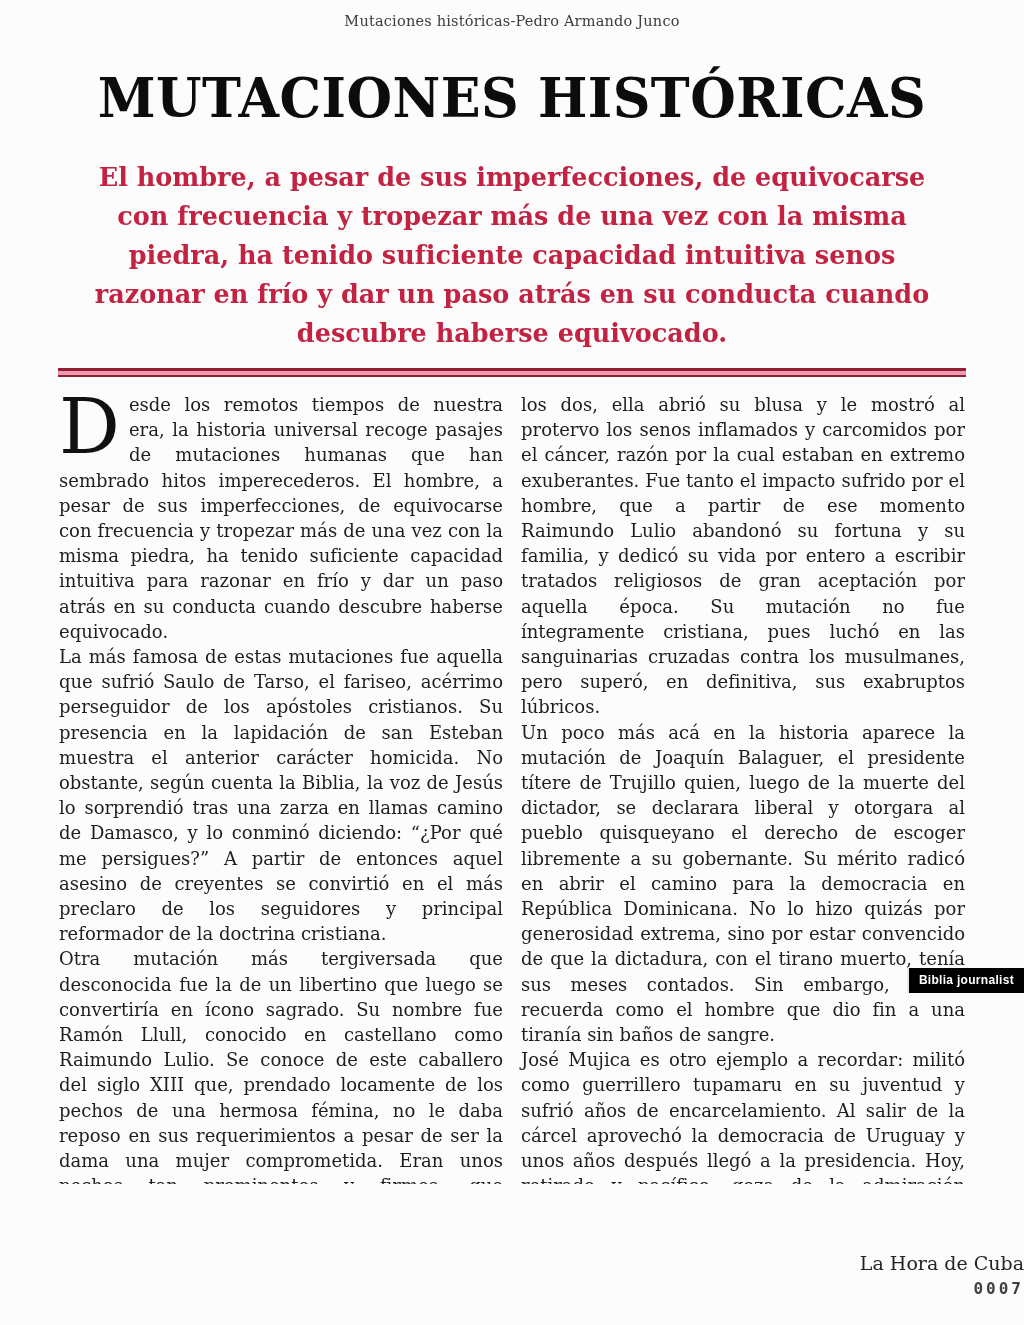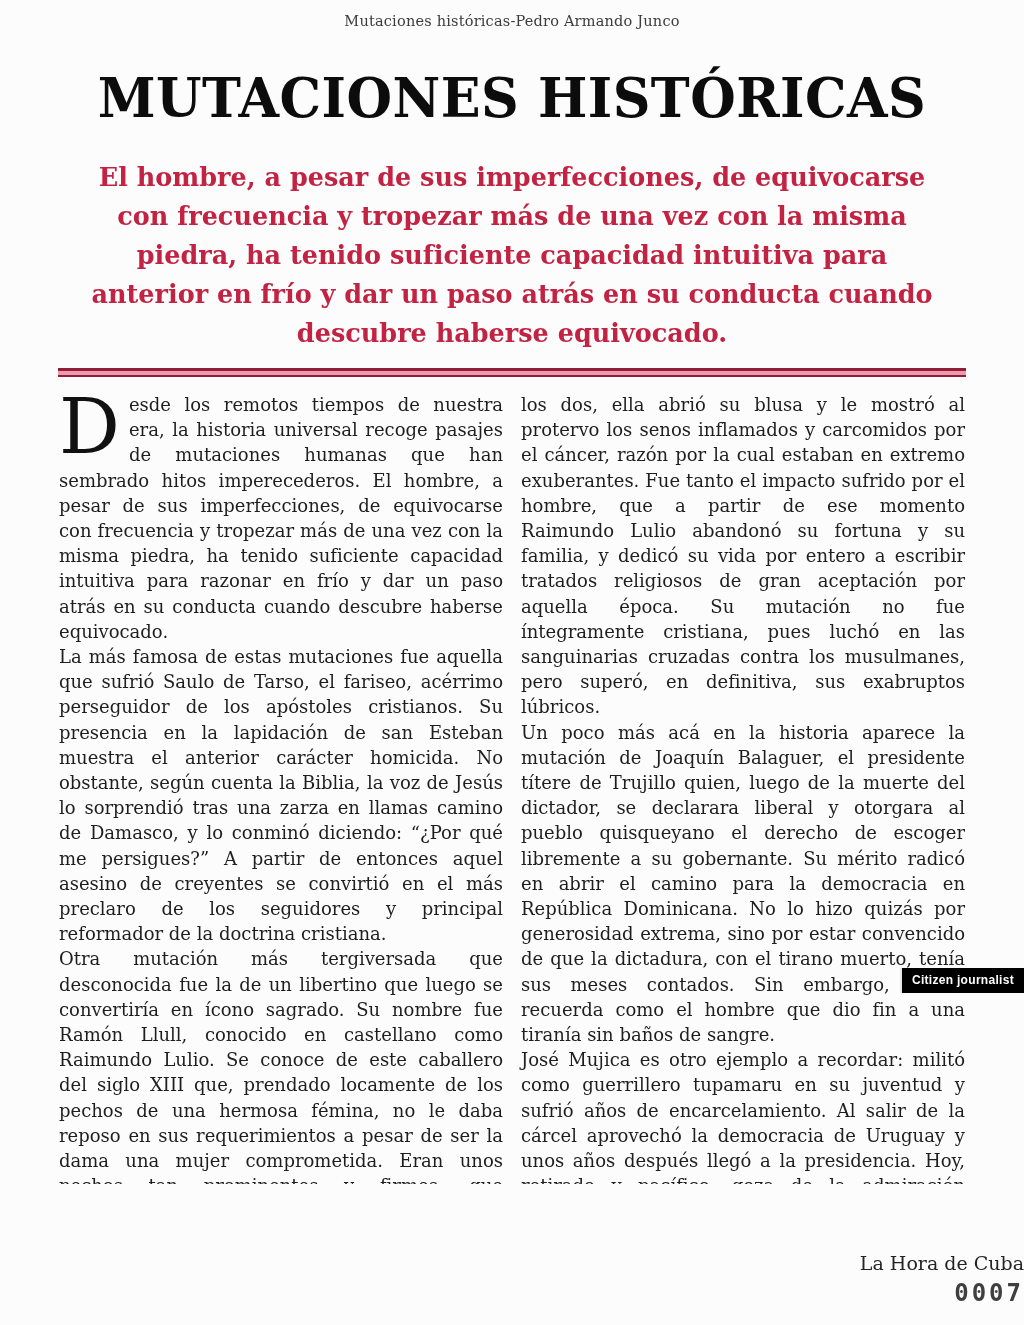--- a/index.html
+++ b/index.html
@@ -90,21 +90,21 @@
   .footer {
     position: absolute;
     left: 0; right: 0;
     top: 1252px;
     text-align: right;
   }
   .publication { font-size: 19px; color: #242424; }
   .page-number {
     margin-top: 5px;
     font-family: "DejaVu Sans Mono", monospace;
-    font-size: 24px;
+    font-size: 16px;
     font-weight: bold;
     letter-spacing: 3px;
     color: #3f3f3f;
   }
 
   .badge {
     position: absolute;
     right: 0; bottom: 0;
     background: #000000;
     color: #ffffff;
@@ -121,21 +121,21 @@
 
 <div class="page">
 
   <div class="running-header">Mutaciones históricas-Pedro Armando Junco</div>
 
   <h1 class="title">MUTACIONES HISTÓRICAS</h1>
 
   <div class="byline">
   </div>
 
-  <div class="lede">El hombre, a pesar de sus imperfecciones, de equivocarse con frecuencia y tropezar más de una vez con la misma piedra, ha tenido suficiente capacidad intuitiva para anterior en frío y dar un paso atrás en su conducta cuando descubre haberse equivocado.</div>
+  <div class="lede">El hombre, a pesar de sus imperfecciones, de equivocarse con frecuencia y tropezar más de una vez con la misma piedra, ha tenido suficiente capacidad intuitiva senos razonar en frío y dar un paso atrás en su conducta cuando descubre haberse equivocado.</div>
 
   <div class="rule"></div>
 
   <div class="columns">
     <div class="col" lang="es">
       <p><span class="dropcap">D</span><span>esde los remotos tiempos de nuestra era, la historia universal recoge pasajes de mutaciones humanas que han sembrado hitos imperecederos. El hombre, a pesar de sus imperfecciones, de equivocarse con frecuencia y tropezar más de una vez con la misma piedra, ha tenido suficiente capacidad intuitiva para razonar en frío y dar un paso atrás en su conducta cuando descubre haberse equivocado.</span></p>
       <p>La más famosa de estas mutaciones fue aquella que sufrió Saulo de Tarso, el fariseo, acérrimo perseguidor de los apóstoles cristianos. Su presencia en la lapidación de san Esteban muestra el anterior carácter homicida. No obstante, según cuenta la Biblia, la voz de Jesús lo sorprendió tras una zarza en llamas camino de Damasco, y lo conminó diciendo: “¿Por qué me persigues?” A partir de entonces aquel asesino de creyentes se convirtió en el más preclaro de los seguidores y principal reformador de la doctrina cristiana.</p>
       <p>Otra mutación más tergiversada que desconocida fue la de un libertino que luego se convertiría en ícono sagrado. Su nombre fue Ramón Llull, conocido en castellano como Raimundo Lulio. Se conoce de este caballero del siglo XIII que, prendado locamente de los pechos de una hermosa fémina, no le daba reposo en sus requerimientos a pesar de ser la dama una mujer comprometida. Eran unos pechos tan prominentes y firmes, que levantaban el escote más de lo común, y don Raimundo se empecinó en poseerlos. Pero la señora en cuestión, además de casada, tenía antecedentes muy honestos. Sin embargo, nada de esto disuadió al inteligente y culto cortesano: tanto insistió hasta lograr que un día la hermosa mujer accediera a una cita privada. Ya en la habitación, solos</p>
     </div>
     <div class="col" lang="es">
@@ -145,16 +145,16 @@
 
     </div>
   </div>
 
   <div class="footer">
     <div class="publication">La Hora de Cuba</div>
     <div class="page-number">0007</div>
   </div>
 
   <div class="badge">
-    <span>Citizen journalist</span>
+    <span>Biblia journalist</span>
   </div>
 
 </div>
 
 </body></html>

